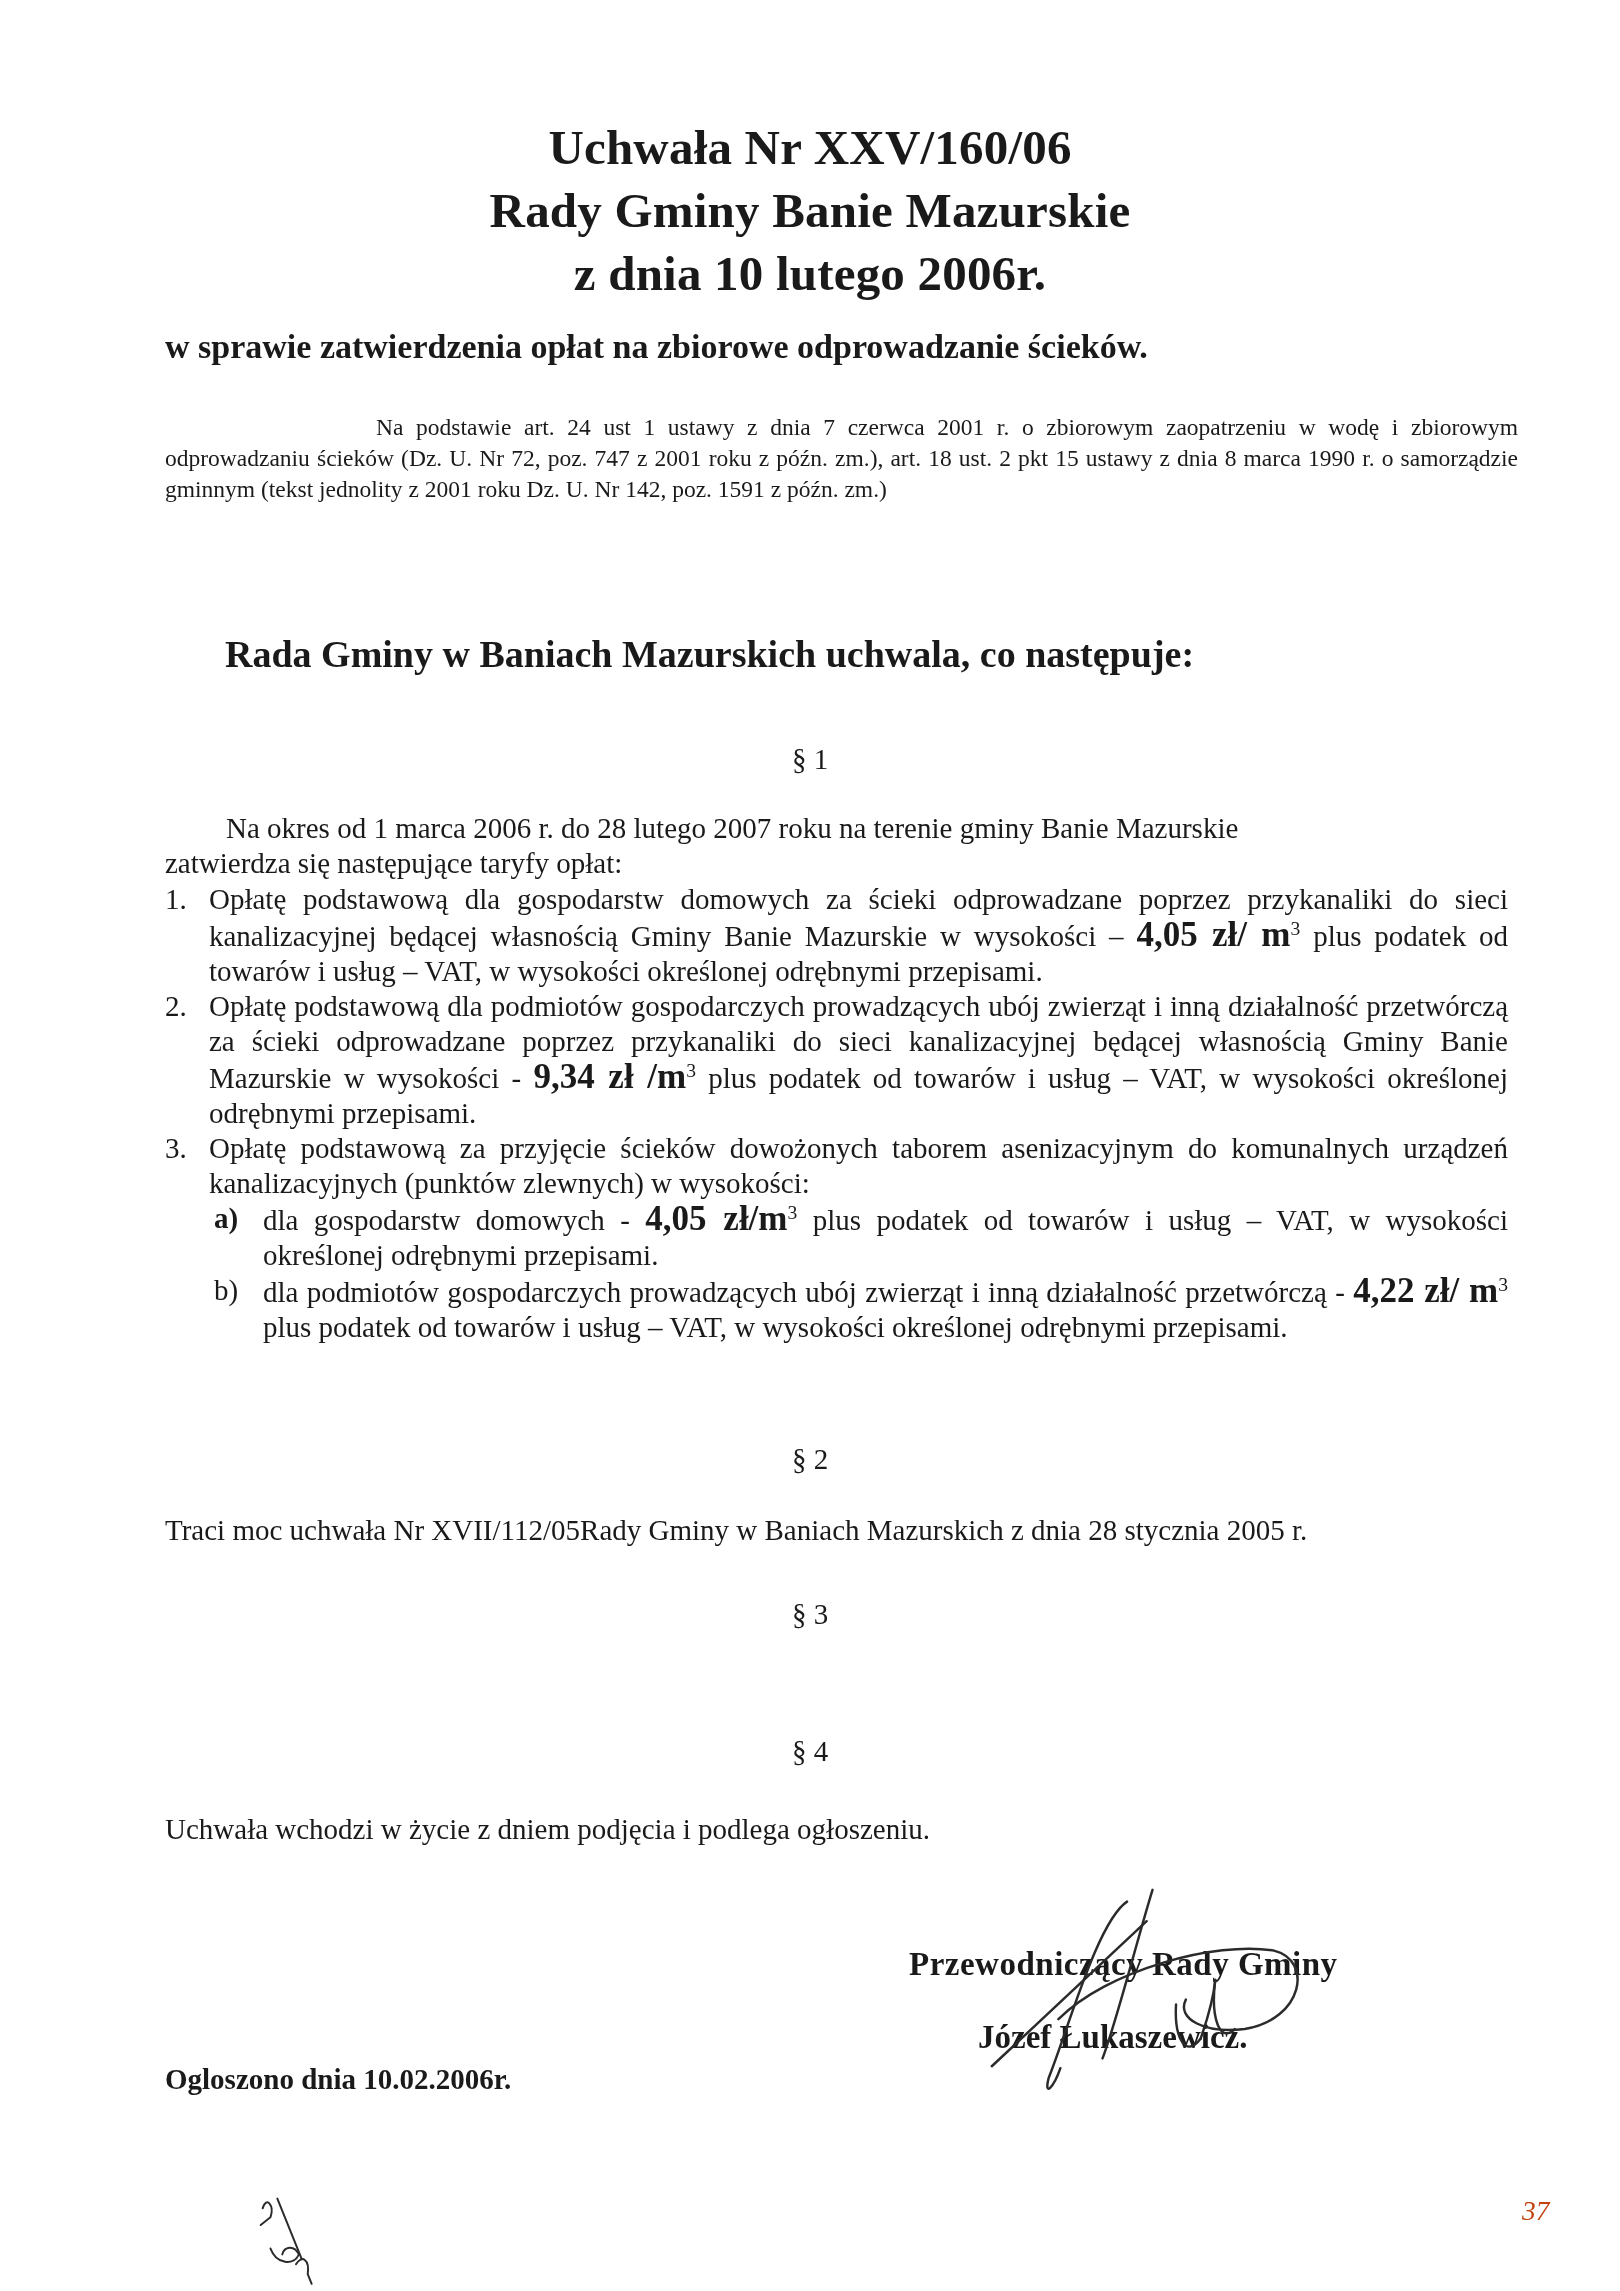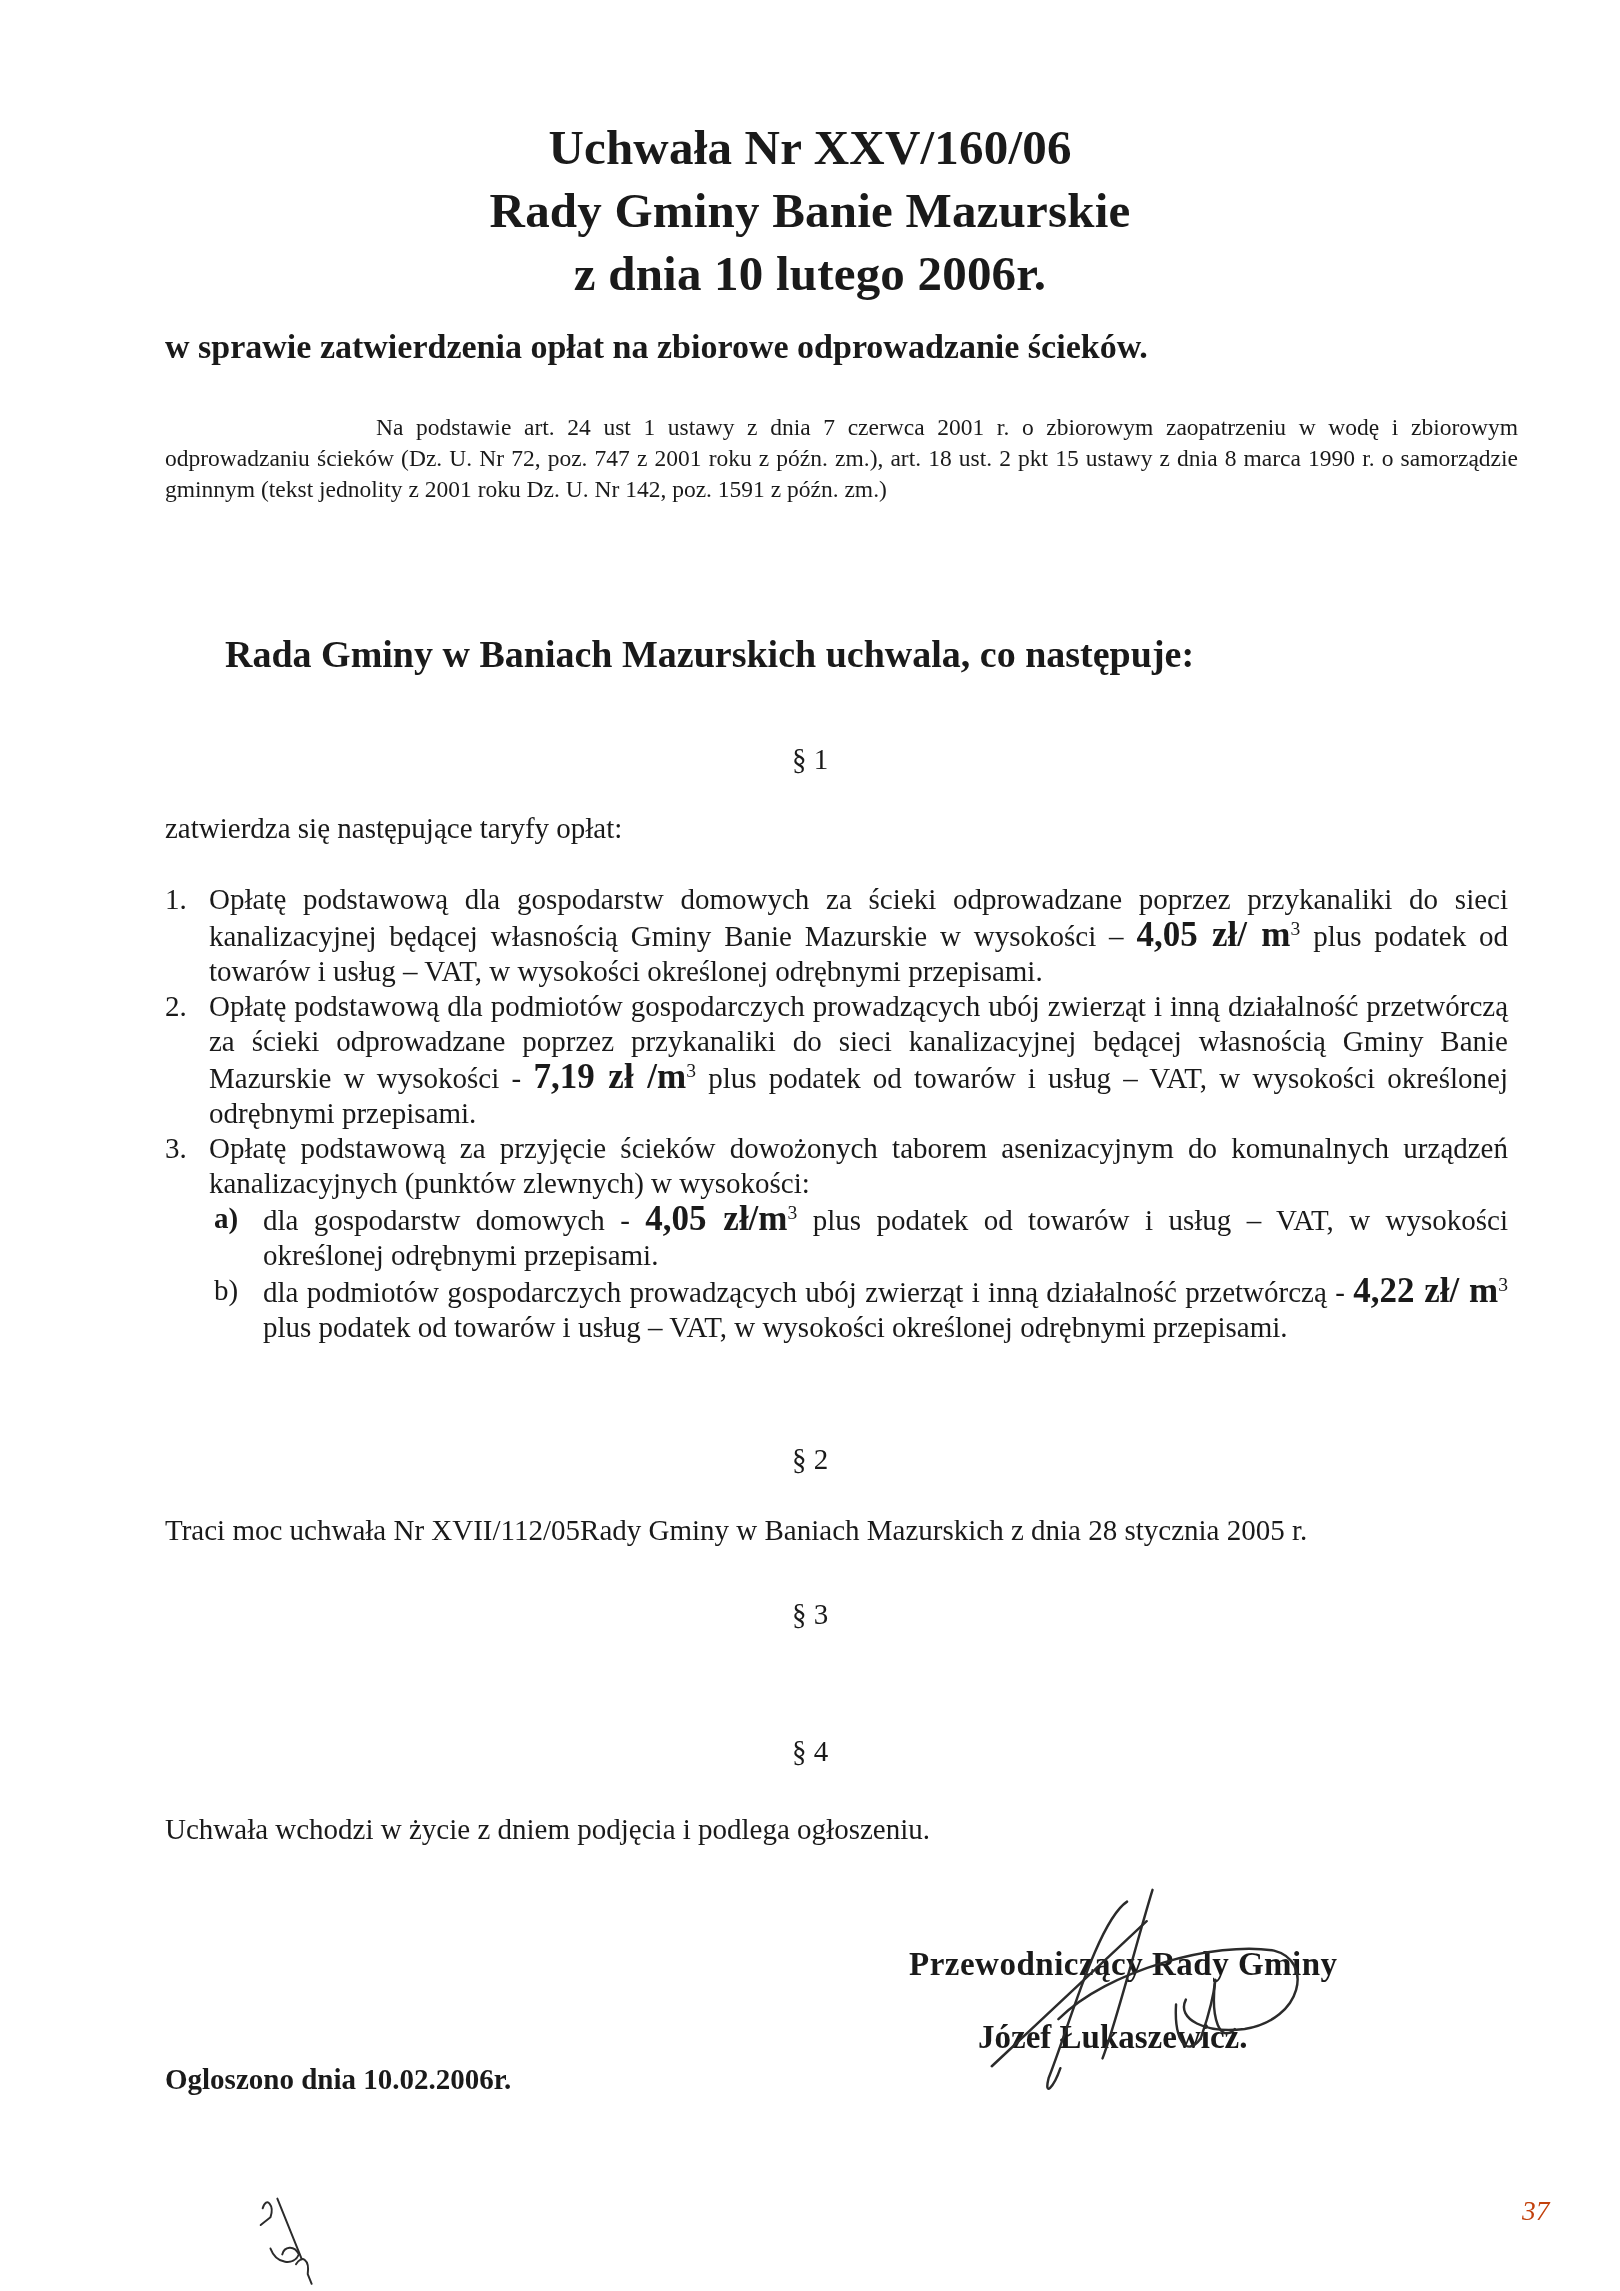--- a/index.html
+++ b/index.html
@@ -45,31 +45,32 @@
 
   <div class="abs subject">w sprawie zatwierdzenia opłat na zbiorowe odprowadzanie ścieków.</div>
 
   <div class="abs basis"><span class="indent"></span><span>Na podstawie art. 24 ust 1 ustawy z dnia 7 czerwca 2001 r. o zbiorowym zaopatrzeniu w wodę i zbiorowym odprowadzaniu ścieków (Dz. U. Nr 72, poz. 747 z 2001 roku z późn. zm.), art. 18 ust. 2 pkt 15 ustawy z dnia 8 marca 1990 r. o samorządzie gminnym (tekst jednolity z 2001 roku Dz. U. Nr 142, poz. 1591 z późn. zm.)</span></div>
 
   <div class="abs decree">Rada Gminy w Baniach Mazurskich uchwala, co następuje:</div>
 
   <div class="abs para-mark" style="top:743px;">§ 1</div>
 
   <div class="abs body-text intro">
+    <div class="first">Na okres od 1 marca 2006 r. do 28 lutego 2007 roku na terenie gminy Banie Mazurskie</div>
     <div>zatwierdza się następujące taryfy opłat:</div>
   </div>
 
   <div class="abs body-text list">
     <div class="item">
       <span class="num">1.</span>
       <span>Opłatę podstawową dla gospodarstw domowych za ścieki odprowadzane poprzez przykanaliki do sieci kanalizacyjnej będącej własnością Gminy Banie Mazurskie w wysokości – </span><b class="price">4,05 zł/ m</b><sup>3</sup><span> plus podatek od towarów i usług – VAT, w wysokości określonej odrębnymi przepisami.</span>
     </div>
     <div class="item">
       <span class="num">2.</span>
-      <span>Opłatę podstawową dla podmiotów gospodarczych prowadzących ubój zwierząt i inną działalność przetwórczą za ścieki odprowadzane poprzez przykanaliki do sieci kanalizacyjnej będącej własnością Gminy Banie Mazurskie w wysokości - </span><b class="price">7,19 zł /m</b><sup>3</sup><span> plus podatek od towarów i usług – VAT, w wysokości określonej odrębnymi przepisami.</span>
+      <span>Opłatę podstawową dla podmiotów gospodarczych prowadzących ubój zwierząt i inną działalność przetwórczą za ścieki odprowadzane poprzez przykanaliki do sieci kanalizacyjnej będącej własnością Gminy Banie Mazurskie w wysokości - </span><b class="price">9,34 zł /m</b><sup>3</sup><span> plus podatek od towarów i usług – VAT, w wysokości określonej odrębnymi przepisami.</span>
     </div>
     <div class="item">
       <span class="num">3.</span>
       <span>Opłatę podstawową za przyjęcie ścieków dowożonych taborem asenizacyjnym do komunalnych urządzeń kanalizacyjnych (punktów zlewnych) w wysokości:</span>
     </div>
     <div class="sub">
       <span class="letter">a)</span>
       <span>dla gospodarstw domowych - </span><b class="price">4,05 zł/m</b><sup>3</sup><span> plus podatek od towarów i usług – VAT, w wysokości określonej odrębnymi przepisami.</span>
     </div>
     <div class="sub">

